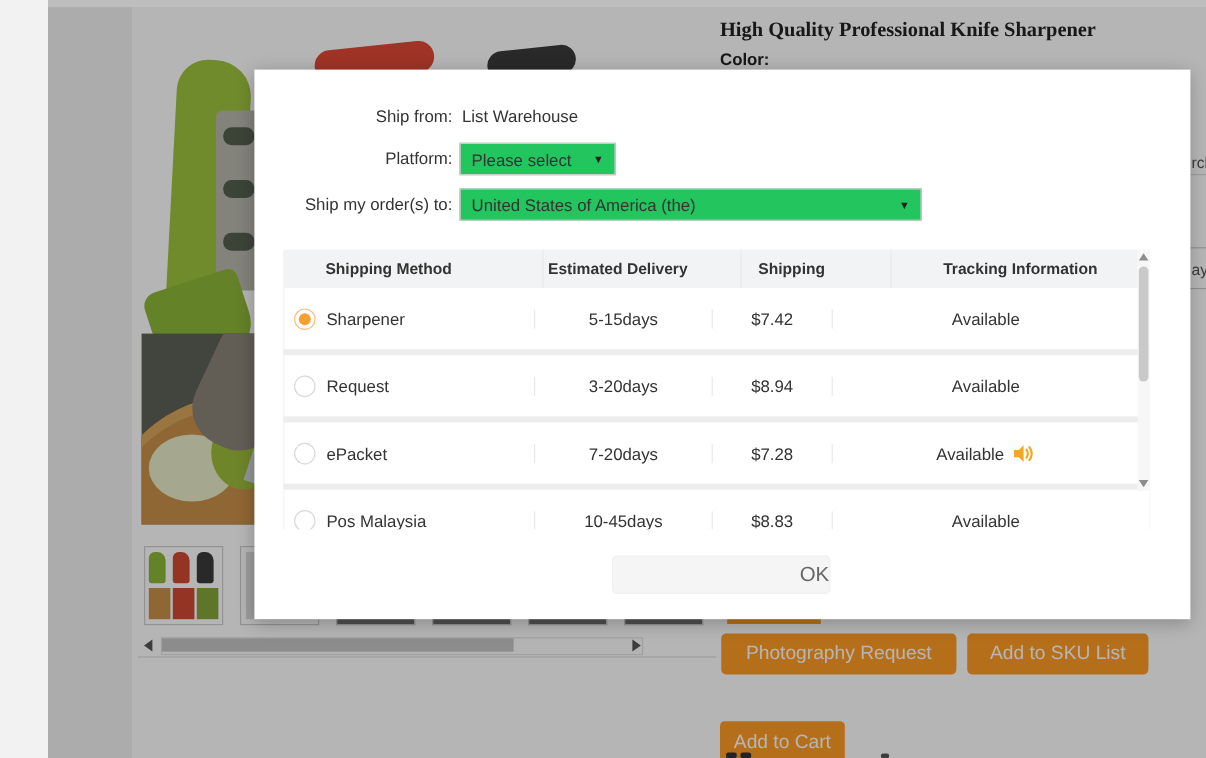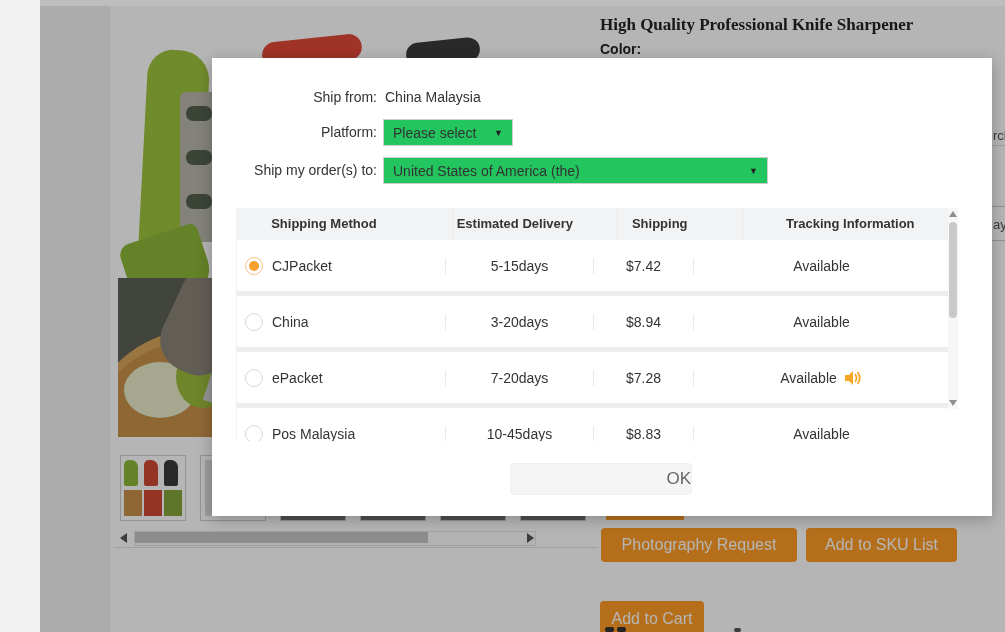--- a/index.html
+++ b/index.html
@@ -179,21 +179,21 @@
   <div class="abs frag-blob" style="left:565px;top:627px;width:9px;height:5px;"></div>
   <div class="abs frag-blob" style="left:577px;top:627px;width:9px;height:5px;"></div>
   <div class="abs frag-blob" style="left:694px;top:628px;width:7px;height:4px;background:#555;"></div>
 
   <div class="abs dim"></div>
   <div class="abs top-strip"></div>
 
   <div class="abs modal">
 
     <div class="m-label" style="top:31px;">Ship from:</div>
-    <div class="m-value" style="top:31px;">China Malaysia</div>
+    <div class="m-value" style="top:31px;">List Warehouse</div>
 
     <div class="m-label" style="top:66px;">Platform:</div>
     <div class="m-select" style="top:61px;width:130px;">
       <span>Please select</span>
       <span class="chev">▼</span>
     </div>
 
     <div class="m-label" style="top:104px;">Ship my order(s) to:</div>
     <div class="m-select" style="top:99px;width:385px;">
       <span>United States of America (the)</span>
@@ -205,33 +205,33 @@
         <div class="c-method">Shipping Method</div>
         <div class="c-time">Estimated Delivery Time</div>
         <div class="c-cost">Shipping Cost</div>
         <div class="c-track">Tracking Information</div>
       </div>
 
       <div class="t-rows">
         <div class="t-row">
           <div class="c-method">
             <span class="radio selected"></span>
-            <span>CJPacket</span>
+            <span>Sharpener</span>
           </div>
           <div class="c-time">5-15days</div>
           <div class="c-cost">$7.42</div>
           <div class="c-track">
               <span>Available</span>
             </div>
         </div>
 
         <div class="t-row">
           <div class="c-method">
             <span class="radio"></span>
-            <span>China</span>
+            <span>Request</span>
           </div>
           <div class="c-time">3-20days</div>
           <div class="c-cost">$8.94</div>
           <div class="c-track">
               <span>Available</span>
             </div>
         </div>
 
         <div class="t-row">
           <div class="c-method">

